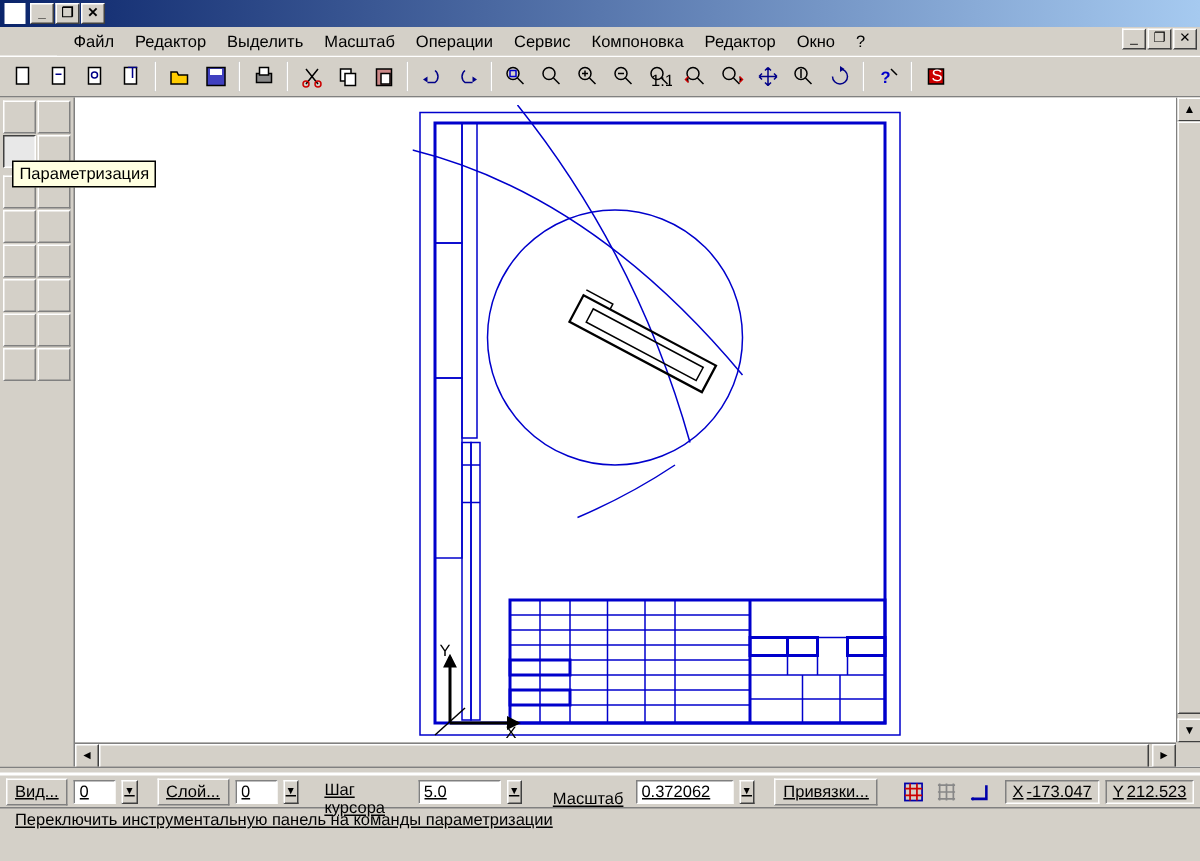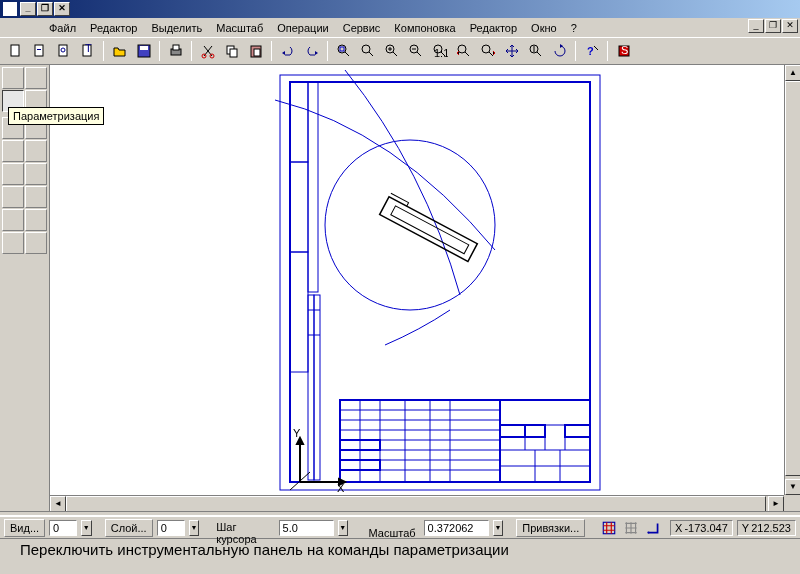--- a/index.html
+++ b/index.html
@@ -32,27 +32,27 @@
 
 .canvas-area { flex: 1; background: #fff; position: relative; overflow: hidden; }
 .scroll-v { position: absolute; right: 0; top: 0; bottom: 16px; width: 16px; background: #d4d0c8; border-left: 1px solid #808080; }
 .scroll-h { position: absolute; left: 0; right: 16px; bottom: 0; height: 16px; background: #d4d0c8; border-top: 1px solid #808080; }
 .scroll-corner { position: absolute; right: 0; bottom: 0; width: 16px; height: 16px; background: #d4d0c8; }
 .scroll-btn { width: 16px; height: 16px; background: #d4d0c8; border: 1px solid #fff; border-right-color: #404040; border-bottom-color: #404040; position: absolute; cursor: pointer; font-size: 8px; text-align: center; line-height: 14px; }
 .scroll-thumb { background: #d4d0c8; border: 1px solid #fff; border-right-color: #404040; border-bottom-color: #404040; position: absolute; cursor: pointer; }
 
 .drawing { position: absolute; left: 225px; top: 5px; }
 
-.bottom-panel { height: 40px; background: #d4d0c8; border-top: 1px solid #fff; }
+.bottom-panel { height: 40px; background: #d4d0c8; border-top: 1px solid #fff; text-decoration: underline; }
 .status-row { height: 22px; display: flex; align-items: center; padding: 2px 4px; gap: 4px; border-bottom: 1px solid #808080; }
 .status-btn { padding: 2px 5px; border: 1px solid #808080; border-top-color: #fff; border-left-color: #fff; background: #d4d0c8; cursor: pointer; font-size: 11px; }
 .status-input { border: 1px solid #808080; border-bottom-color: #fff; border-right-color: #fff; background: #fff; padding: 1px 3px; height: 16px; font-size: 11px; }
 .status-text { padding: 0 4px; margin-top: 10px; }
 .coord-box { border: 1px solid #808080; border-bottom-color: #fff; border-right-color: #fff; padding: 1px 4px; background: #d4d0c8; display: flex; align-items: center; gap: 2px; }
-.hint-row { height: 17px; padding: 2px 20px; font-size: 15px; }
+.hint-row { height: 17px; padding: 2px 10px; font-size: 11px; }
 
 .dd-btn { width: 12px; height: 16px; background: #d4d0c8; border: 1px solid #fff; border-right-color: #404040; border-bottom-color: #404040; font-size: 7px; text-align: center; line-height: 13px; cursor: pointer; }
 </style>
 </head>
 <body>
 
 <div class="titlebar">
   <span class="icon"></span>
   <div class="win-btns">
     <div class="win-btn">_</div>

